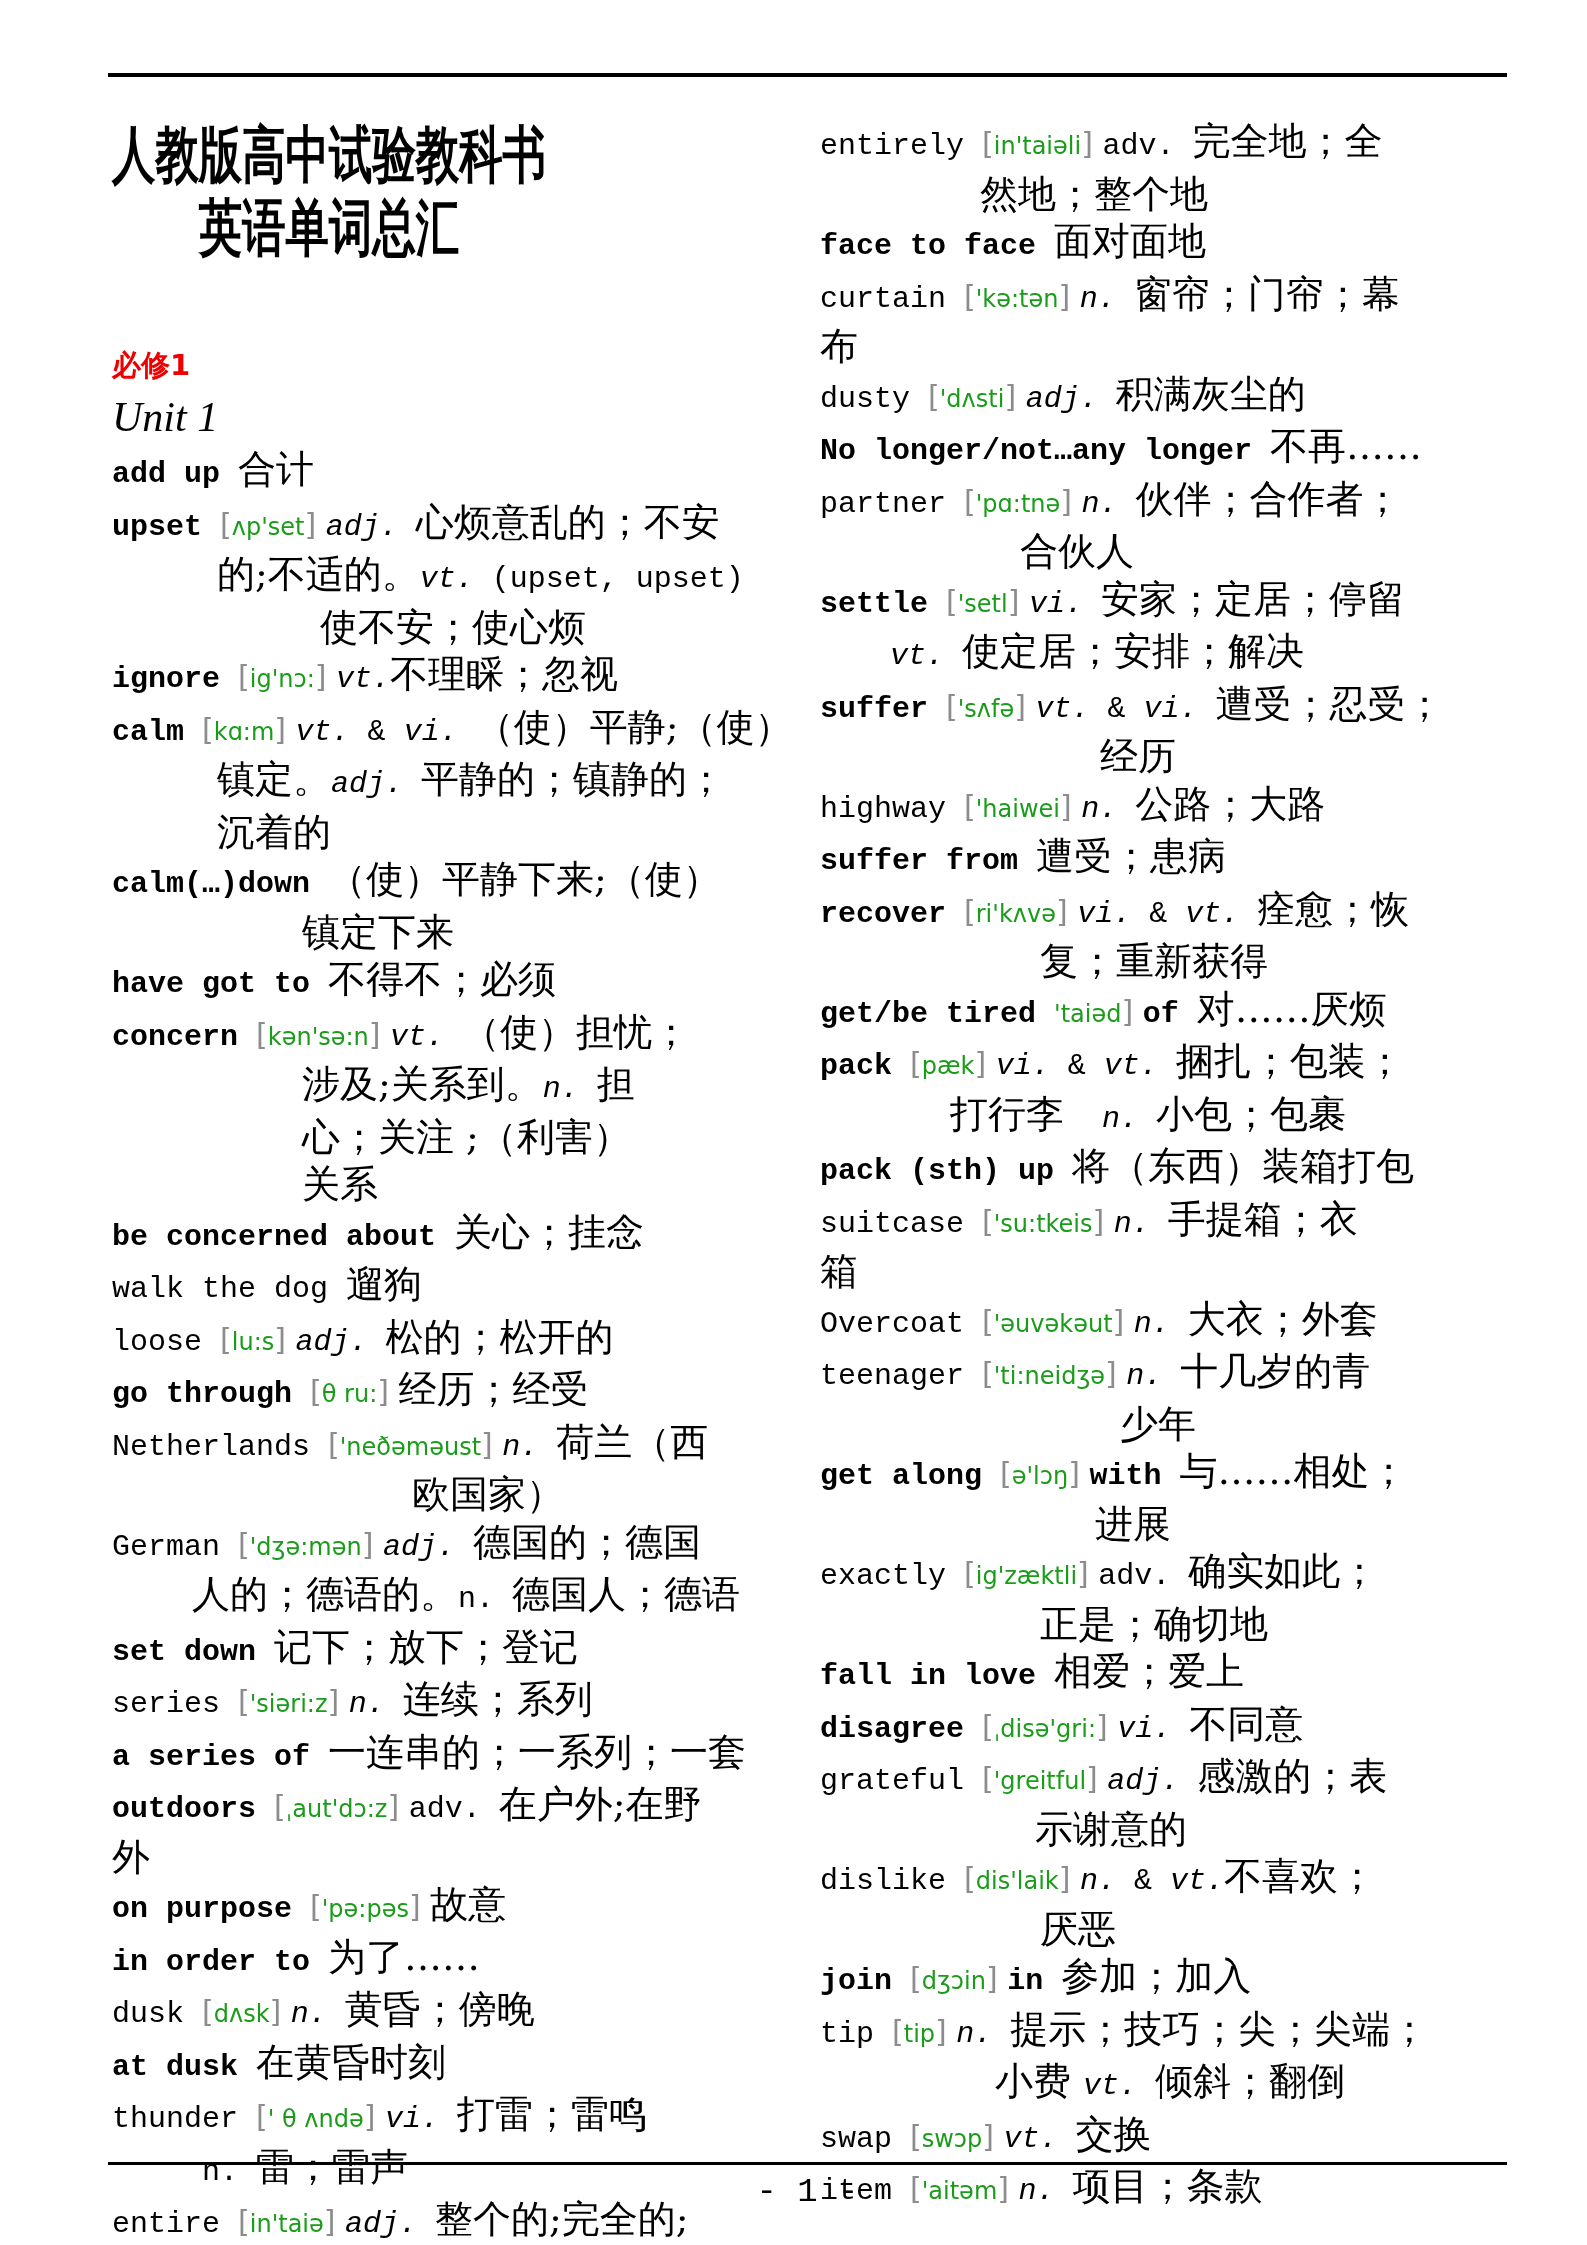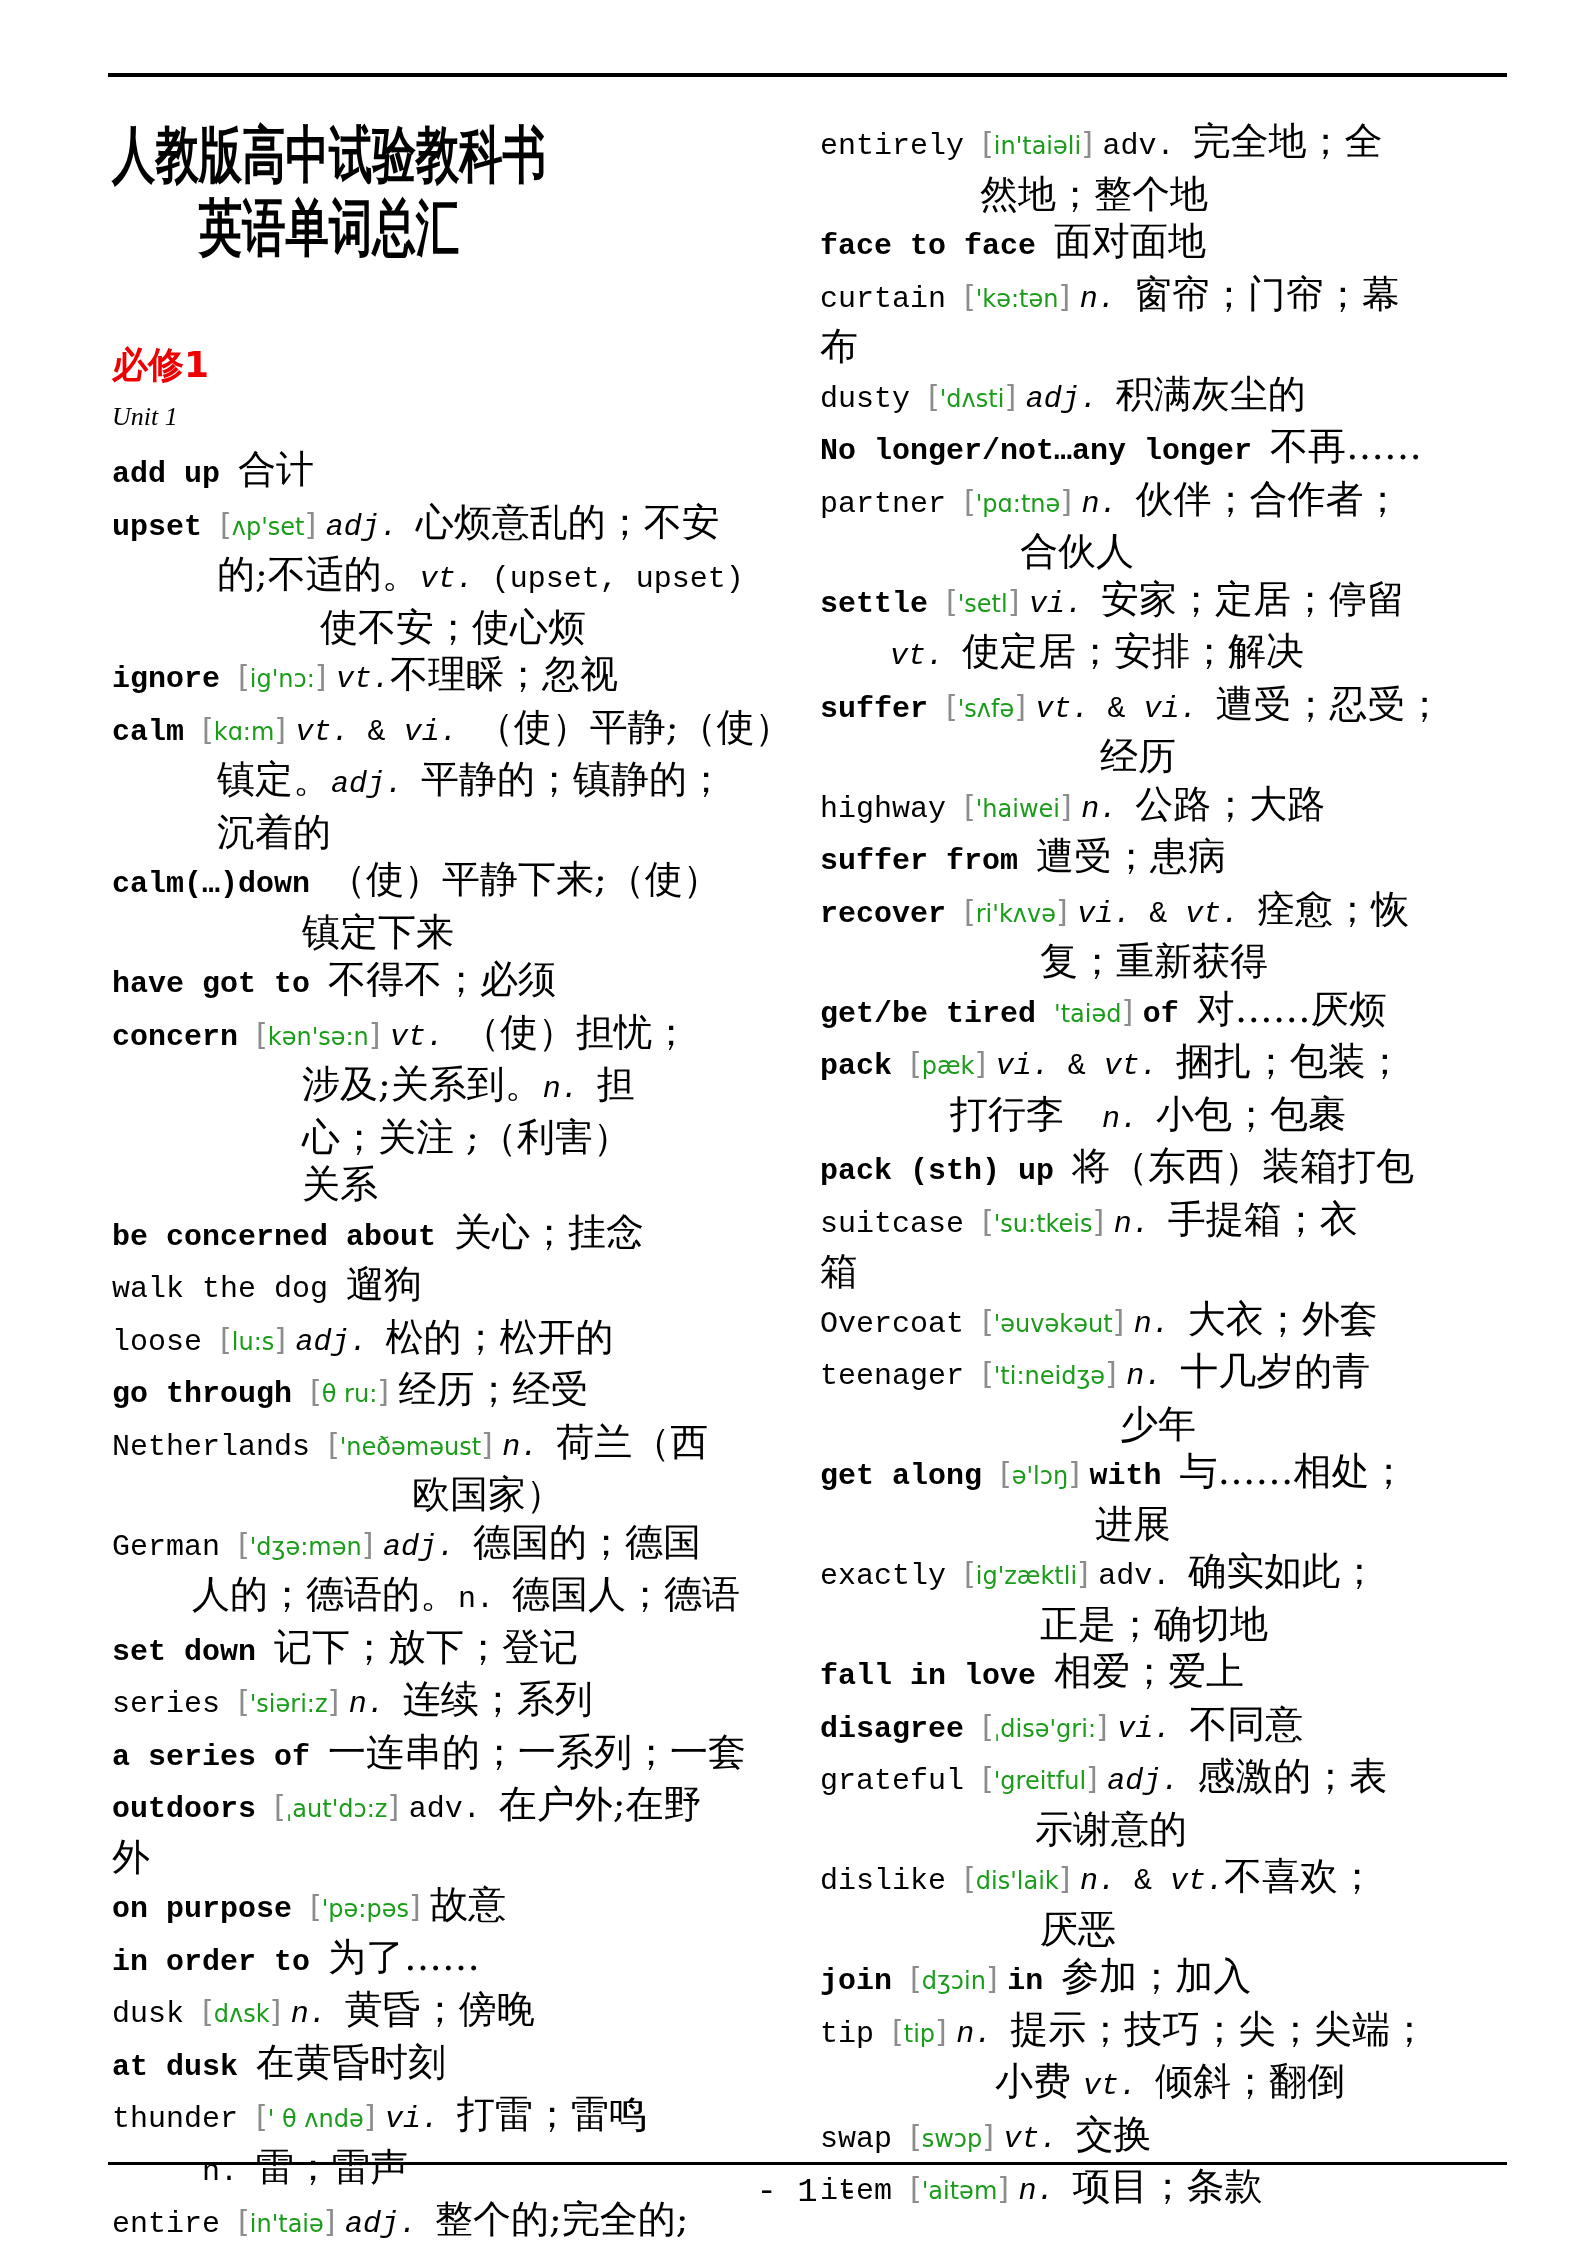--- a/index.html
+++ b/index.html
@@ -11,22 +11,22 @@
   .rule{position:absolute;left:108px;right:80px;border-top:4px solid #000;}
   #top-rule{top:73px;}
   #content{position:absolute;top:118px;left:112px;width:1400px;display:flex;gap:16px;}
   .col{width:692px;}
   
   #title{
     width:620px;transform:scaleX(0.70);transform-origin:left top;
     text-align:center;font-weight:bold;font-size:62px;line-height:73px;
     white-space:nowrap;
   }
-  #section-label{margin-top:76px;color:var(--red,#ee0000);font-weight:bold;font-size:36px;line-height:50px;font-family:"DejaVu Sans","Liberation Sans",sans-serif;}
-  #unit-label{font-style:italic;font-size:26px;line-height:50px;font-family:"Liberation Serif",serif;margin-top:2px;margin-bottom:4px;}
+  #section-label{margin-top:76px;color:var(--red,#ee0000);font-weight:bold;font-size:29px;line-height:50px;font-family:"DejaVu Sans","Liberation Sans",sans-serif;}
+  #unit-label{font-style:italic;font-size:42px;line-height:50px;font-family:"Liberation Serif",serif;margin-top:2px;margin-bottom:4px;}
   
   .entry{margin:0;}
   .line{font-size:38px;line-height:47.5px;white-space:nowrap;}
   .s-b,.s-r,.s-i{font-family:"Liberation Mono","DejaVu Sans Mono",monospace;font-size:30px;}
   .s-b{font-weight:bold;}
   .s-i{font-style:italic;}
   .s-p{font-family:"DejaVu Sans","Liberation Sans",sans-serif;font-size:24px;color:var(--green,#1a9c1a);}
   .s-g{font-family:"DejaVu Sans","Liberation Sans",sans-serif;font-size:30px;color:var(--grey,#8c8c8c);}
   .s-c{}
   

